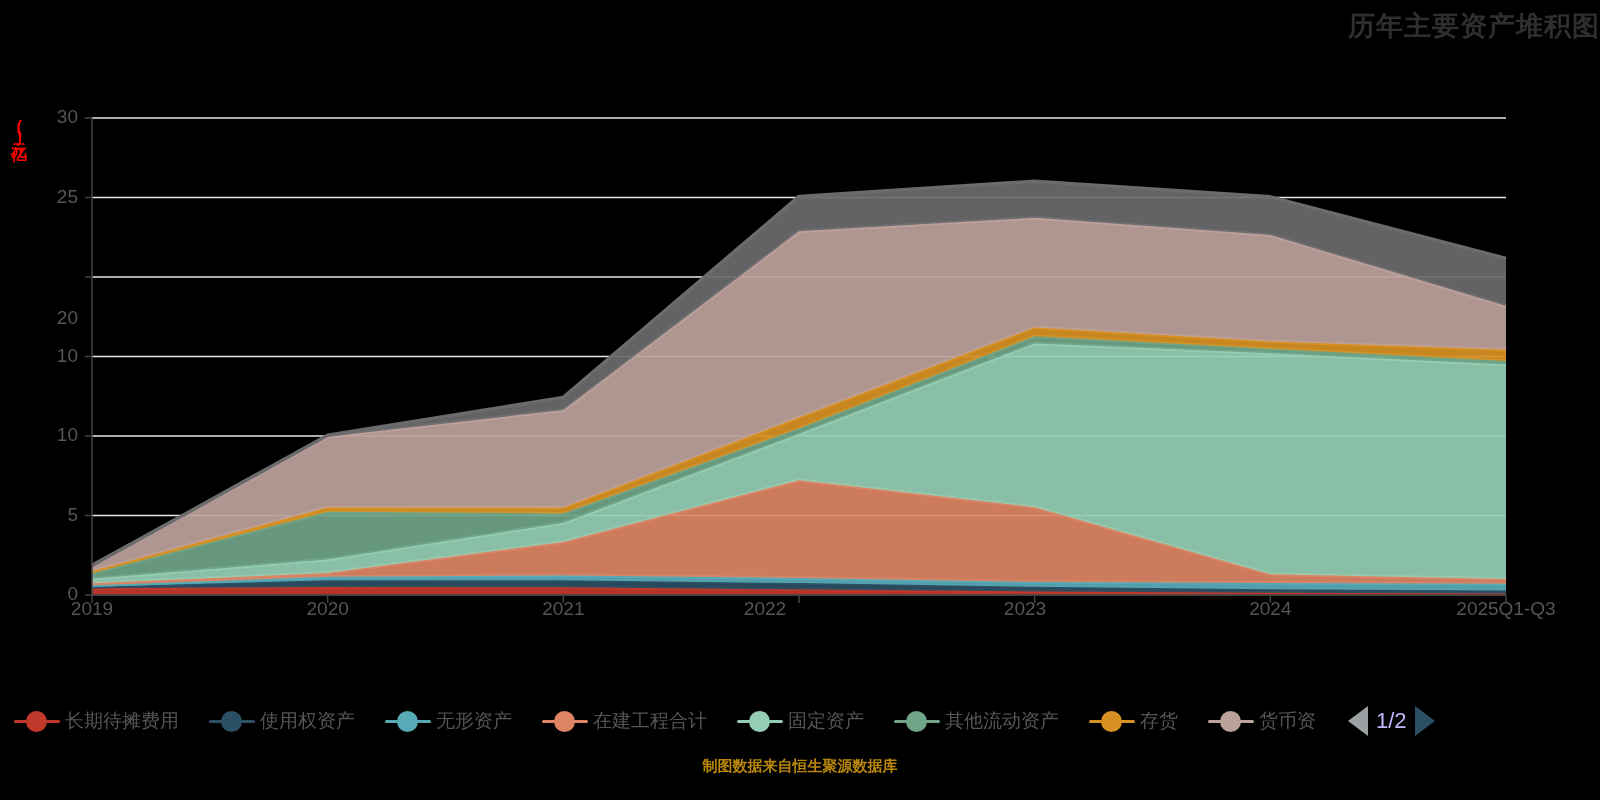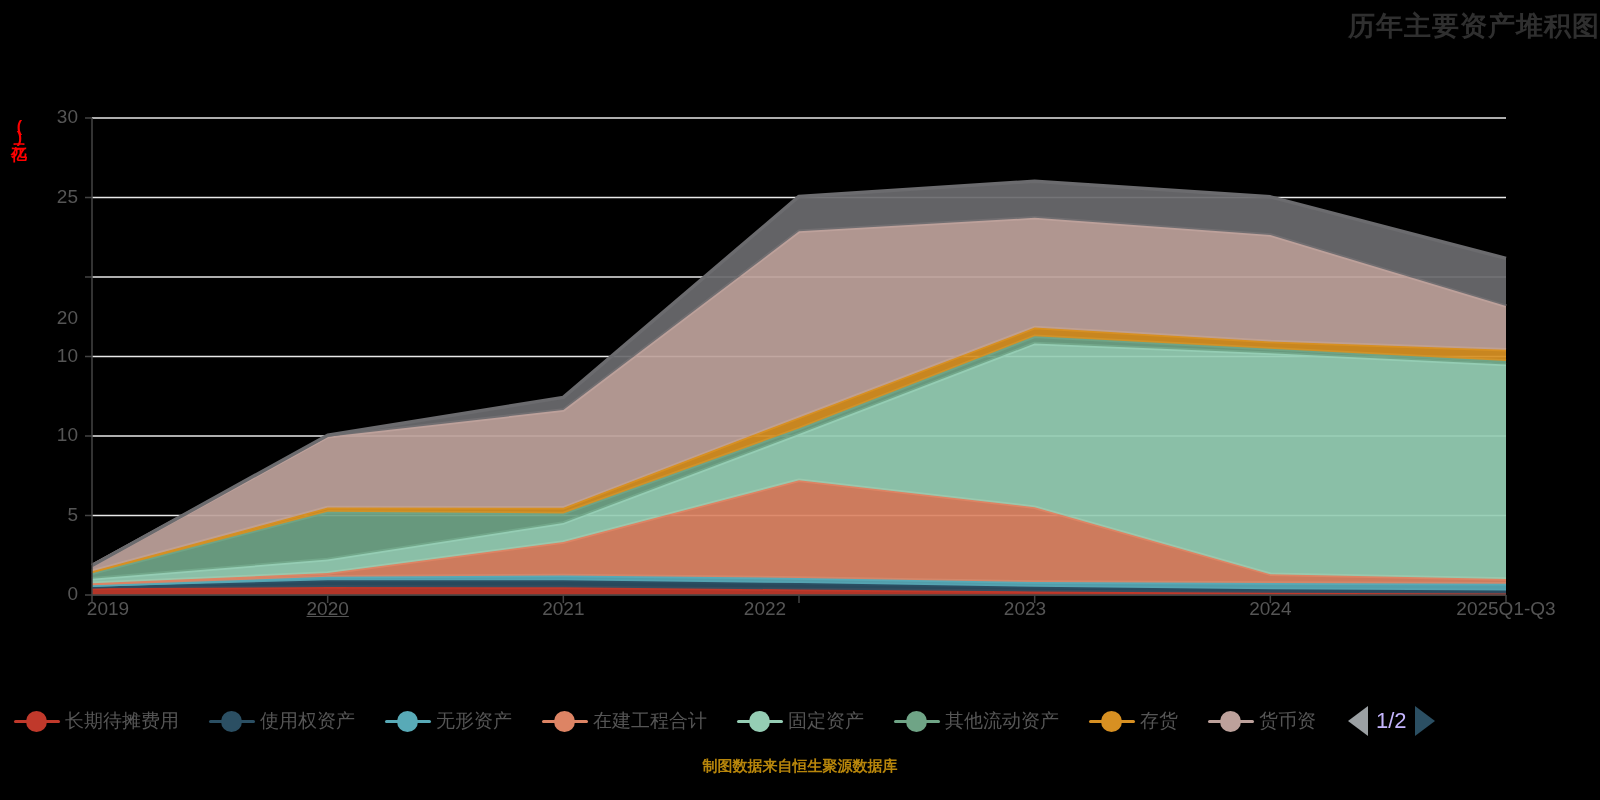--- a/index.html
+++ b/index.html
@@ -98,22 +98,22 @@
   <div id="y-tick-labels">
       <div class="y-tick-label" style="top: 583px;">0</div>
       <div class="y-tick-label" style="top: 503.5px;">5</div>
       <div class="y-tick-label" style="top: 424px;">10</div>
       <div class="y-tick-label" style="top: 344.5px;">10</div>
       <div class="y-tick-label" style="top: 275px; margin-top: 32px;">20</div>
       <div class="y-tick-label" style="top: 185.5px;">25</div>
       <div class="y-tick-label" style="top: 106px;">30</div>
     </div>
   <div id="x-tick-labels">
-      <div class="x-tick-label" style="width: 160px; left: 28px;">2019</div>
-      <div class="x-tick-label" style="width: 160px; left: 247.667px; text-decoration: underline;">2020</div>
+      <div class="x-tick-label" style="width: 160px; left: 12px;">2019</div>
+      <div class="x-tick-label" style="width: 160px; left: 247.667px;">2020</div>
       <div class="x-tick-label" style="width: 160px; left: 483.333px;">2021</div>
       <div class="x-tick-label" style="width: 160px; left: 685px;">2022</div>
       <div class="x-tick-label" style="width: 160px; left: 945px;">2023</div>
       <div class="x-tick-label" style="width: 160px; left: 1190.33px;">2024</div>
       <div class="x-tick-label" style="width: 160px; left: 1426px;">2025Q1-Q3</div>
     </div>
 </div>
 
 <div id="legend">
     <div class="legend-item" style="margin-left: 14px;">

